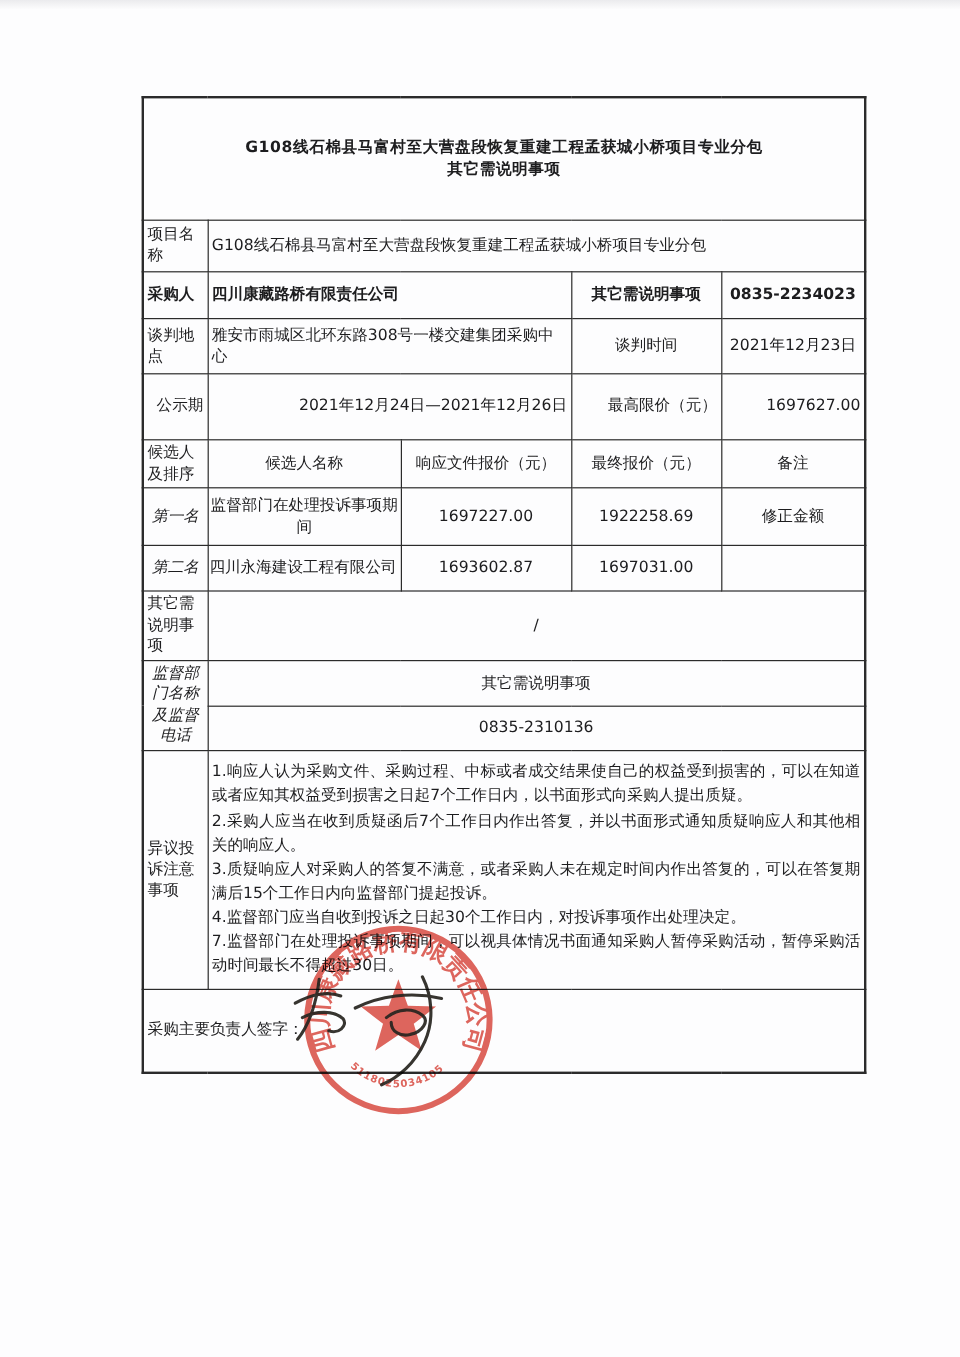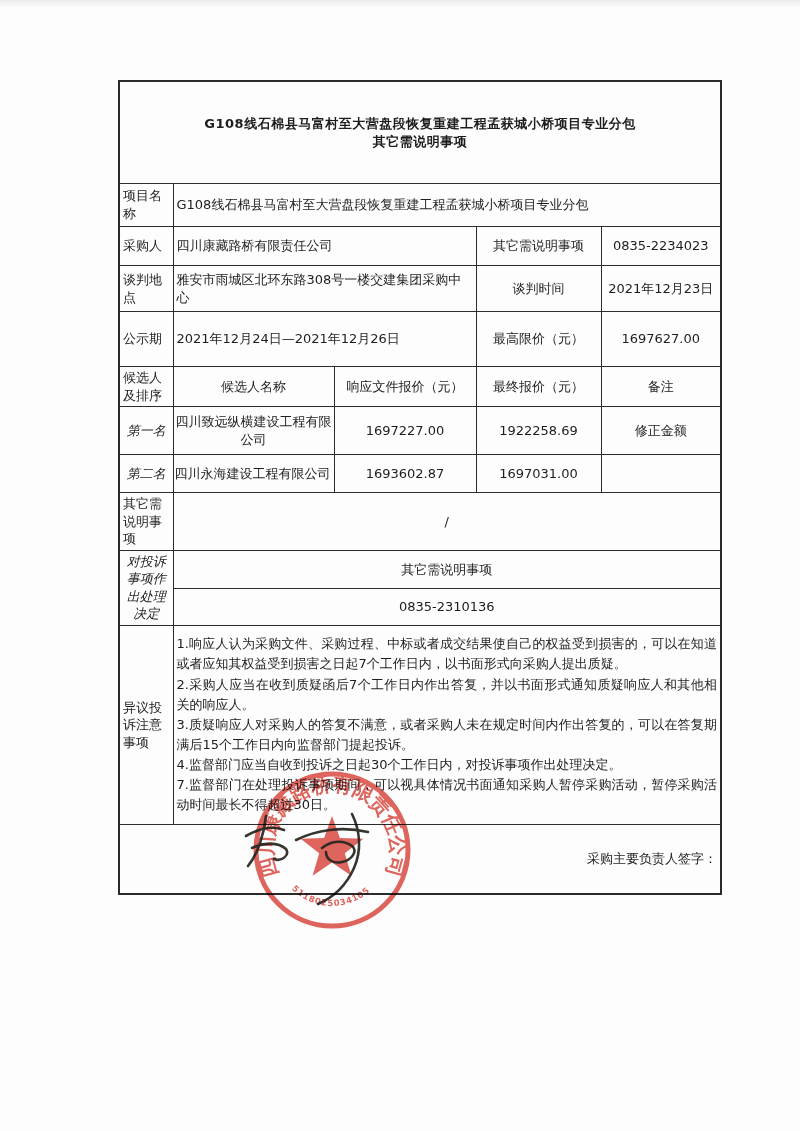--- a/index.html
+++ b/index.html
@@ -25,43 +25,43 @@
   table.doc td {
     border:1px solid #2b2b2b;
     font-size:13px; line-height:1.35;
     vertical-align:middle;
     padding:2px 3px;
     overflow:hidden;
     word-break:break-all;
   }
   .r-title  td{ height:97px; }
   .r-project td{ height:38px; }
-  .r-purchaser td{ height:34px; }
+  .r-purchaser td{ height:34px;font-weight:bold; }
   .r-place td{ height:41px; }
-  .r-publicity td{ height:50px; }
+  .r-publicity td{ height:50px;text-align:right; }
   .r-candhead td{ height:34px; }
   .r-first td{ height:43px; }
   .r-second td{ height:33px; }
   .r-other td{ height:44px; }
   .r-super1 td{ height:32px; }
   .r-super2 td{ height:31px; }
   .r-complaint td{ height:194px; }
   .r-sign td{ height:64px; }
 
   .title-cell{
     text-align:center; font-weight:bold; font-size:17px;
     letter-spacing:.5px; line-height:1.75;
   }
   .lab{ text-align:left; padding-left:4px; }
   .lab-c{ text-align:center;font-style:italic; }
   .left{ text-align:left; padding-left:6px; }
   .center{ text-align:center; }
   .complaint-cell{ padding:6px 8px 6px 6px; }
   .complaint-cell .item{ text-align:justify; line-height:1.55; }
-  .sign-cell{ text-align:right; padding-left:8px; font-size:13.5px; }
+  .sign-cell{ text-align:left; padding-left:8px; font-size:13.5px; }
 
   .seal-wrap{
     position:absolute; left:230px; top:750px; width:200px; height:200px;
     mix-blend-mode:multiply; pointer-events:none;
   }
 </style>
 </head>
 <body>
 
 <div class="page">
@@ -112,41 +112,41 @@
     <tr class="r-candhead">
       <td class="lab">候选人及排序</td>
       <td class="center">候选人名称</td>
       <td class="center">响应文件报价（元）</td>
       <td class="center">最终报价（元）</td>
       <td class="center">备注</td>
     </tr>
 
     <tr class="r-first">
       <td class="lab-c">第一名</td>
-      <td class="center" style="padding:2px 1px;">四川致远纵横建设工程有限公司</td>
+      <td class="center" style="padding:2px 1px;">监督部门在处理投诉事项期间</td>
       <td class="center">1697227.00</td>
       <td class="center">1922258.69</td>
       <td class="center">修正金额</td>
     </tr>
 
     <tr class="r-second">
       <td class="lab-c">第二名</td>
       <td class="left" style="padding:2px 1px;">四川永海建设工程有限公司</td>
       <td class="center">1693602.87</td>
       <td class="center">1697031.00</td>
       <td class="center"></td>
     </tr>
 
     <tr class="r-other">
       <td class="lab">其它需说明事项</td>
       <td colspan="4" class="center">/</td>
     </tr>
 
     <tr class="r-super1">
-      <td rowspan="2" class="lab-c">对投诉事项作出处理决定</td>
+      <td rowspan="2" class="lab-c">监督部门名称及监督电话</td>
       <td colspan="4" class="center">其它需说明事项</td>
     </tr>
     <tr class="r-super2">
       <td colspan="4" class="center">0835-2310136</td>
     </tr>
 
     <tr class="r-complaint">
       <td class="lab">异议投诉注意事项</td>
       <td colspan="4" class="complaint-cell">
         <div class="item">1.响应人认为采购文件、采购过程、中标或者成交结果使自己的权益受到损害的，可以在知道或者应知其权益受到损害之日起7个工作日内，以书面形式向采购人提出质疑。</div>

